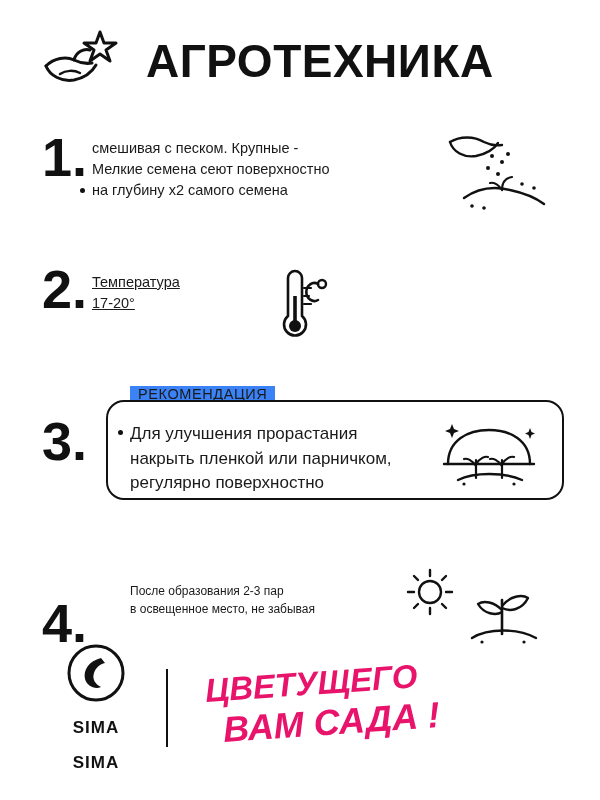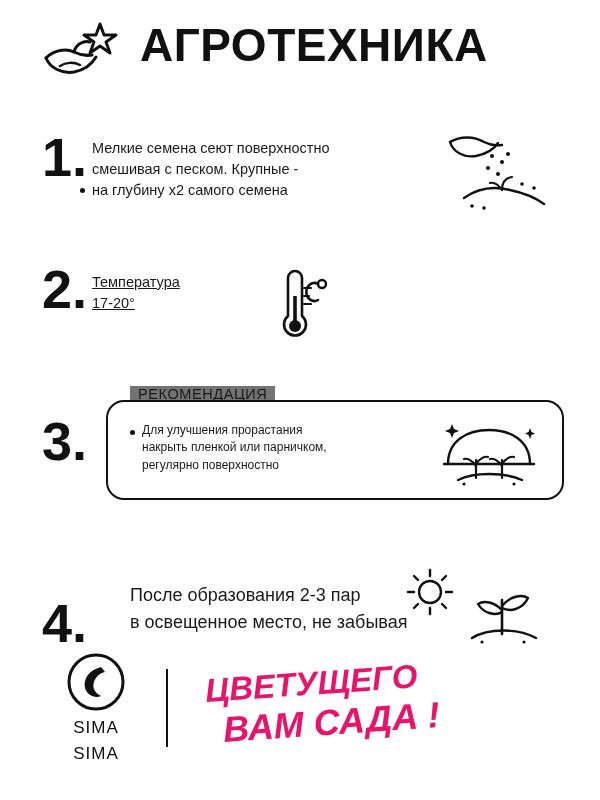--- a/index.html
+++ b/index.html
@@ -19,22 +19,22 @@
     position: relative;
     width: 600px;
     height: 800px;
     box-sizing: border-box;
     padding: 22px 28px 0 28px;
   }
 
   
   .header {
     display: flex;
-    align-items: flex-start;
-    gap: 14px;
+    align-items: center;
+    gap: 20px;
     padding-left: 12px;
     height: 78px;
   }
   .header-icon {
     width: 86px;
     height: 62px;
     flex: 0 0 auto;
     position: relative;
   }
   .header-title {
@@ -118,21 +118,21 @@
   .step3 {
     margin-top: 36px;
     height: 150px;
   }
   .rec-label {
     position: absolute;
     left: 102px;
     top: -4px;
     font-size: 14.5px;
     letter-spacing: 0.6px;
-    background: #737373;
+    background: #3b82f6;
     padding: 0 8px;
     color: #1a1a1a;
   }
   .rec-box {
     position: absolute;
     left: 78px;
     top: 10px;
     right: 8px;
     height: 100px;
     border: 2px solid #111;
@@ -142,23 +142,22 @@
   .step3 .step-num {
     position: absolute;
     top: 26px;
     left: 0;
   }
   .step3-text {
     position: absolute;
     left: 102px;
     top: 32px;
     width: 310px;
-    font-size: 12px;
+    font-size: 17px;
     line-height: 1.45;
-    margin-left: 12px;
   }
   .step3-art {
     position: absolute;
     right: 28px;
     top: 28px;
     width: 110px;
     height: 72px;
   }
 
   
@@ -169,21 +168,21 @@
   .step4 .step-num {
     position: absolute;
     top: 24px;
     left: 0;
   }
   .step4-text {
     position: absolute;
     left: 102px;
     top: 8px;
     width: 400px;
-    font-size: 18px;
+    font-size: 12px;
     line-height: 1.5;
   }
   .step4-art {
     position: absolute;
     right: 28px;
     top: -12px;
     width: 150px;
     height: 86px;
   }
 
@@ -202,24 +201,24 @@
     flex: 0 0 112px;
     text-align: center;
   }
   .brand-mark {
     width: 58px;
     height: 58px;
     margin: 0 auto;
   }
   .brand-name {
     font-size: 17px;
-    font-weight: normal;
+    font-weight: bold;
     letter-spacing: 1px;
     line-height: 1.05;
-    margin-top: 8px;
+    margin-top: 17px;
     color: #111;
   }
   .footer-divider {
     width: 2px;
     height: 78px;
     background: #111;
     margin: 0 24px 0 14px;
   }
   .slogan {
     position: relative;
@@ -242,22 +241,22 @@
         <path d="M34 30 C36 22, 44 18, 50 20" fill="none" stroke="#111" stroke-width="3" stroke-linecap="round"></path>
         <path d="M20 44 C26 40, 34 40, 40 43" fill="none" stroke="#111" stroke-width="2.5" stroke-linecap="round"></path>
       </svg>
     </div>
     <div class="header-title">АГРОТЕХНИКА</div>
   </div>
 
   <div class="step step1">
     <div class="step-num">1.</div>
     <div class="step-text">
+      <div>смешивая с песком. Крупные -</div>
       <div>Мелкие семена сеют поверхностно</div>
-      <div>смешивая с песком. Крупные -</div>
       <div class="bullet-line">
         <span class="dot"></span>
         <span>на глубину х2 самого семена</span>
       </div>
     </div>
     <div class="step1-art">
       <svg viewBox="0 0 110 86" width="110" height="86">
         <path d="M6 14 C16 8, 30 8, 40 14 C46 17, 52 18, 58 17" fill="none" stroke="#111" stroke-width="2.4" stroke-linecap="round"></path>
         <path d="M6 14 C9 24, 20 30, 32 28 C42 26, 50 21, 54 15" fill="none" stroke="#111" stroke-width="2.4" stroke-linecap="round"></path>
         <circle cx="48" cy="28" r="2" fill="#111"></circle>

